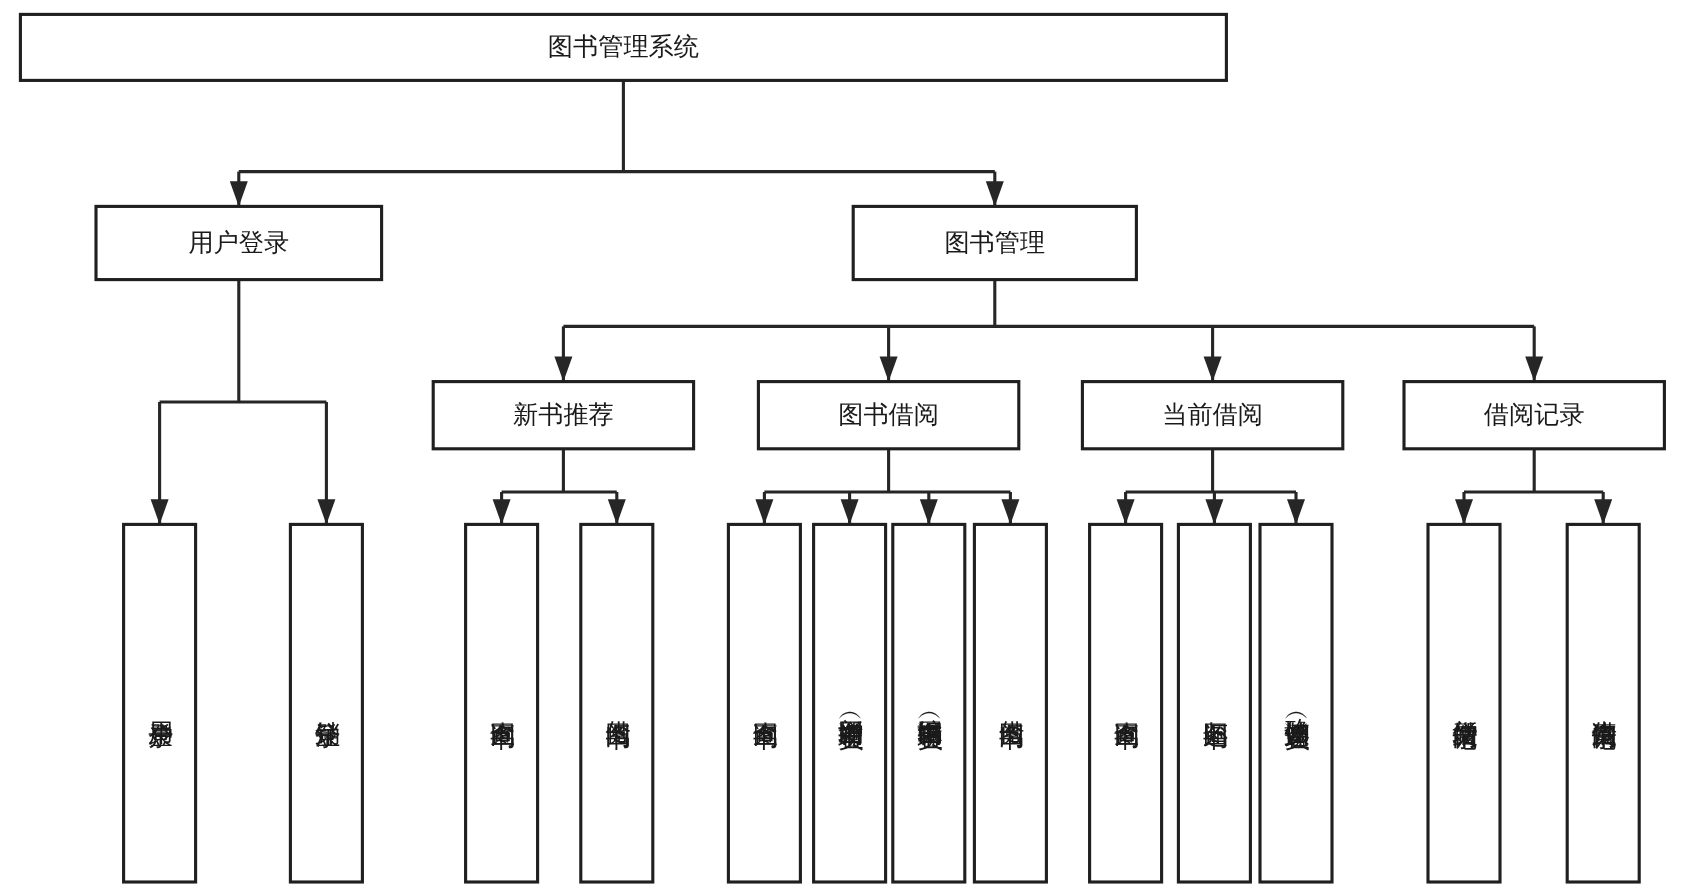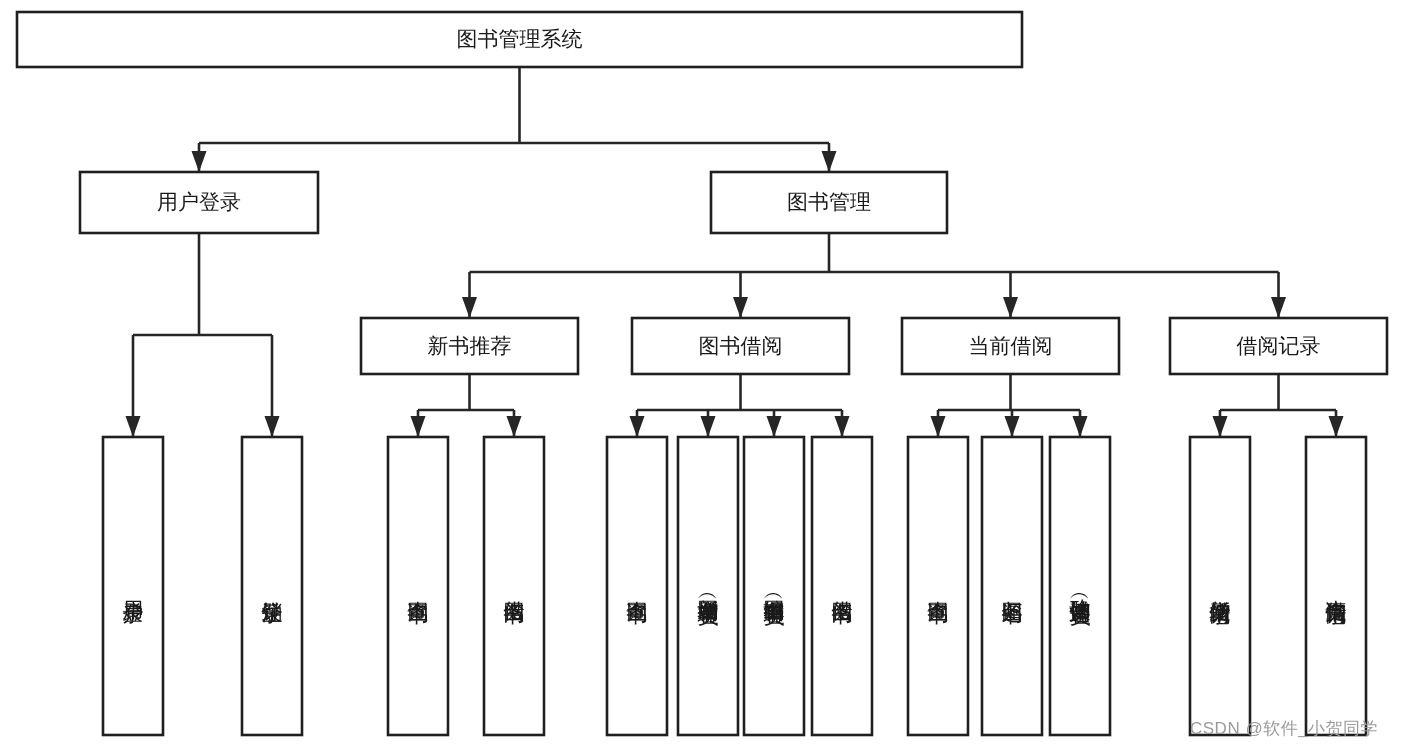--- a/index.html
+++ b/index.html
@@ -204,15 +204,14 @@
         <span class="vert-label">确认归还（管理员）</span>
       </div>
       <div class="vert-label-box" style="left: 1190px; top: 437px; width: 60px; height: 298px;">
         <span class="vert-label">新增借阅记录</span>
       </div>
       <div class="vert-label-box" style="left: 1306px; top: 437px; width: 60px; height: 298px;">
         <span class="vert-label">查询借阅记录</span>
       </div>
     </div>
 
-  <div class="watermark" style="left: 1190px; top: 717px;">CSDN @软件_小贺同学</div>
 
 </div>
 
 </body></html>

